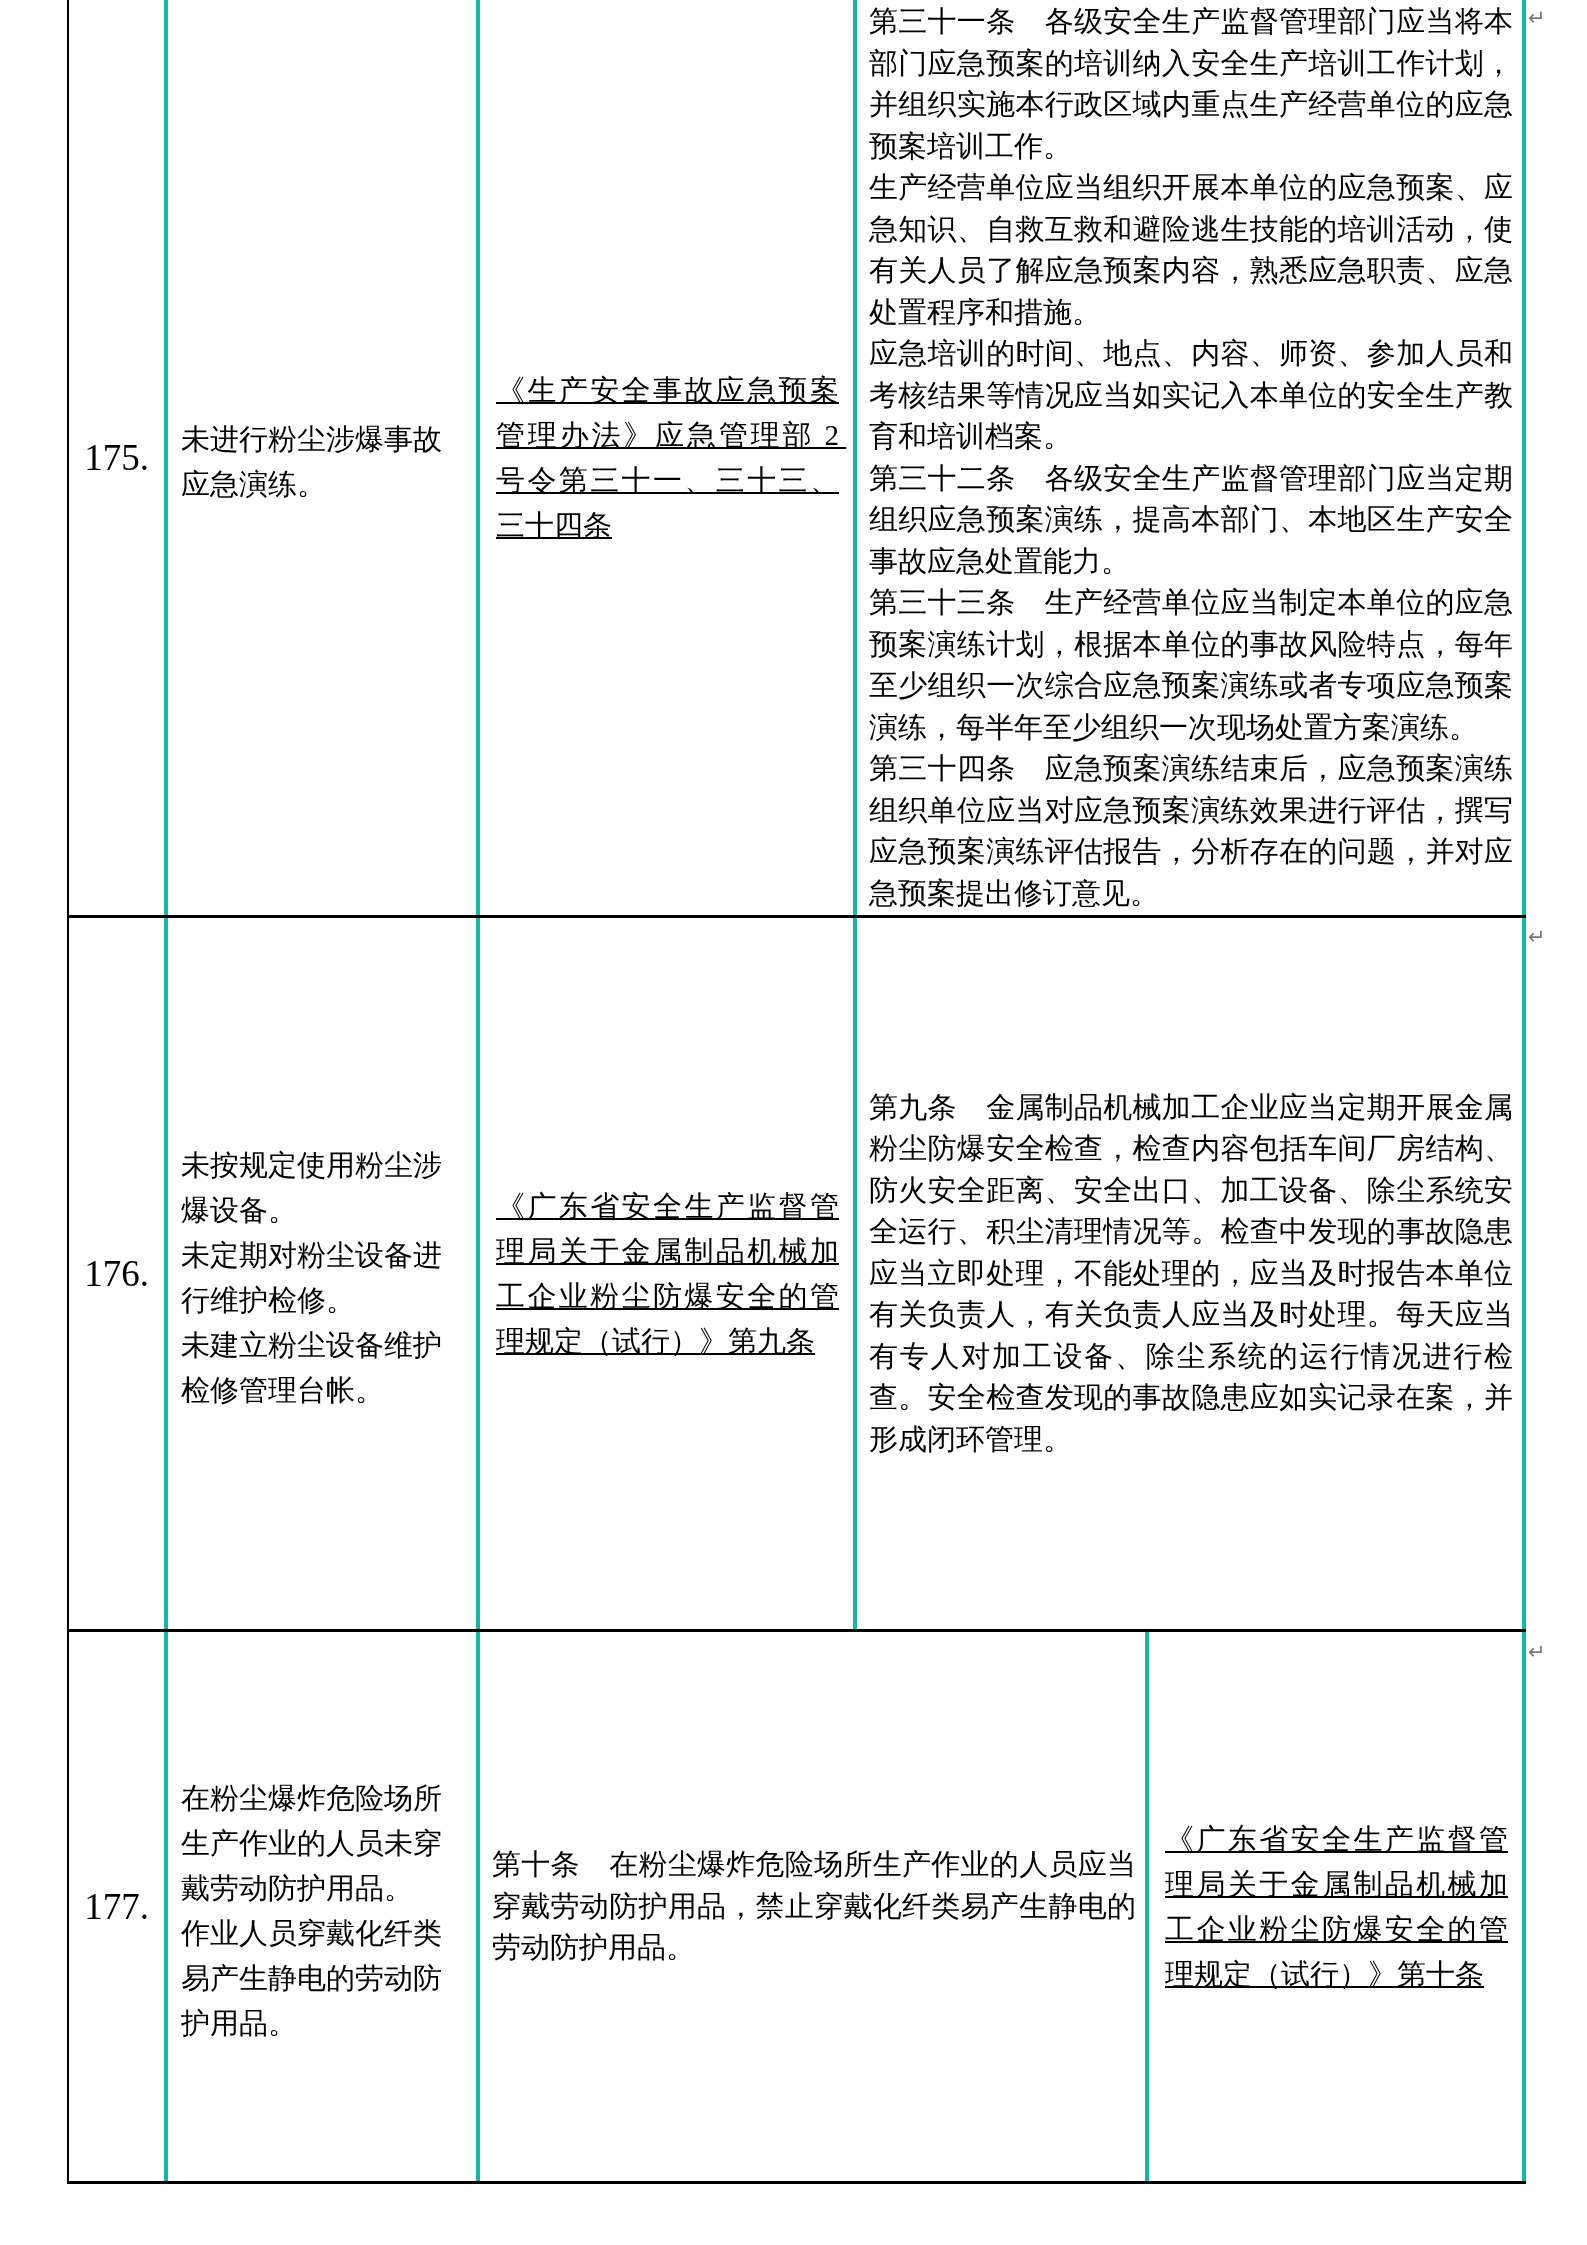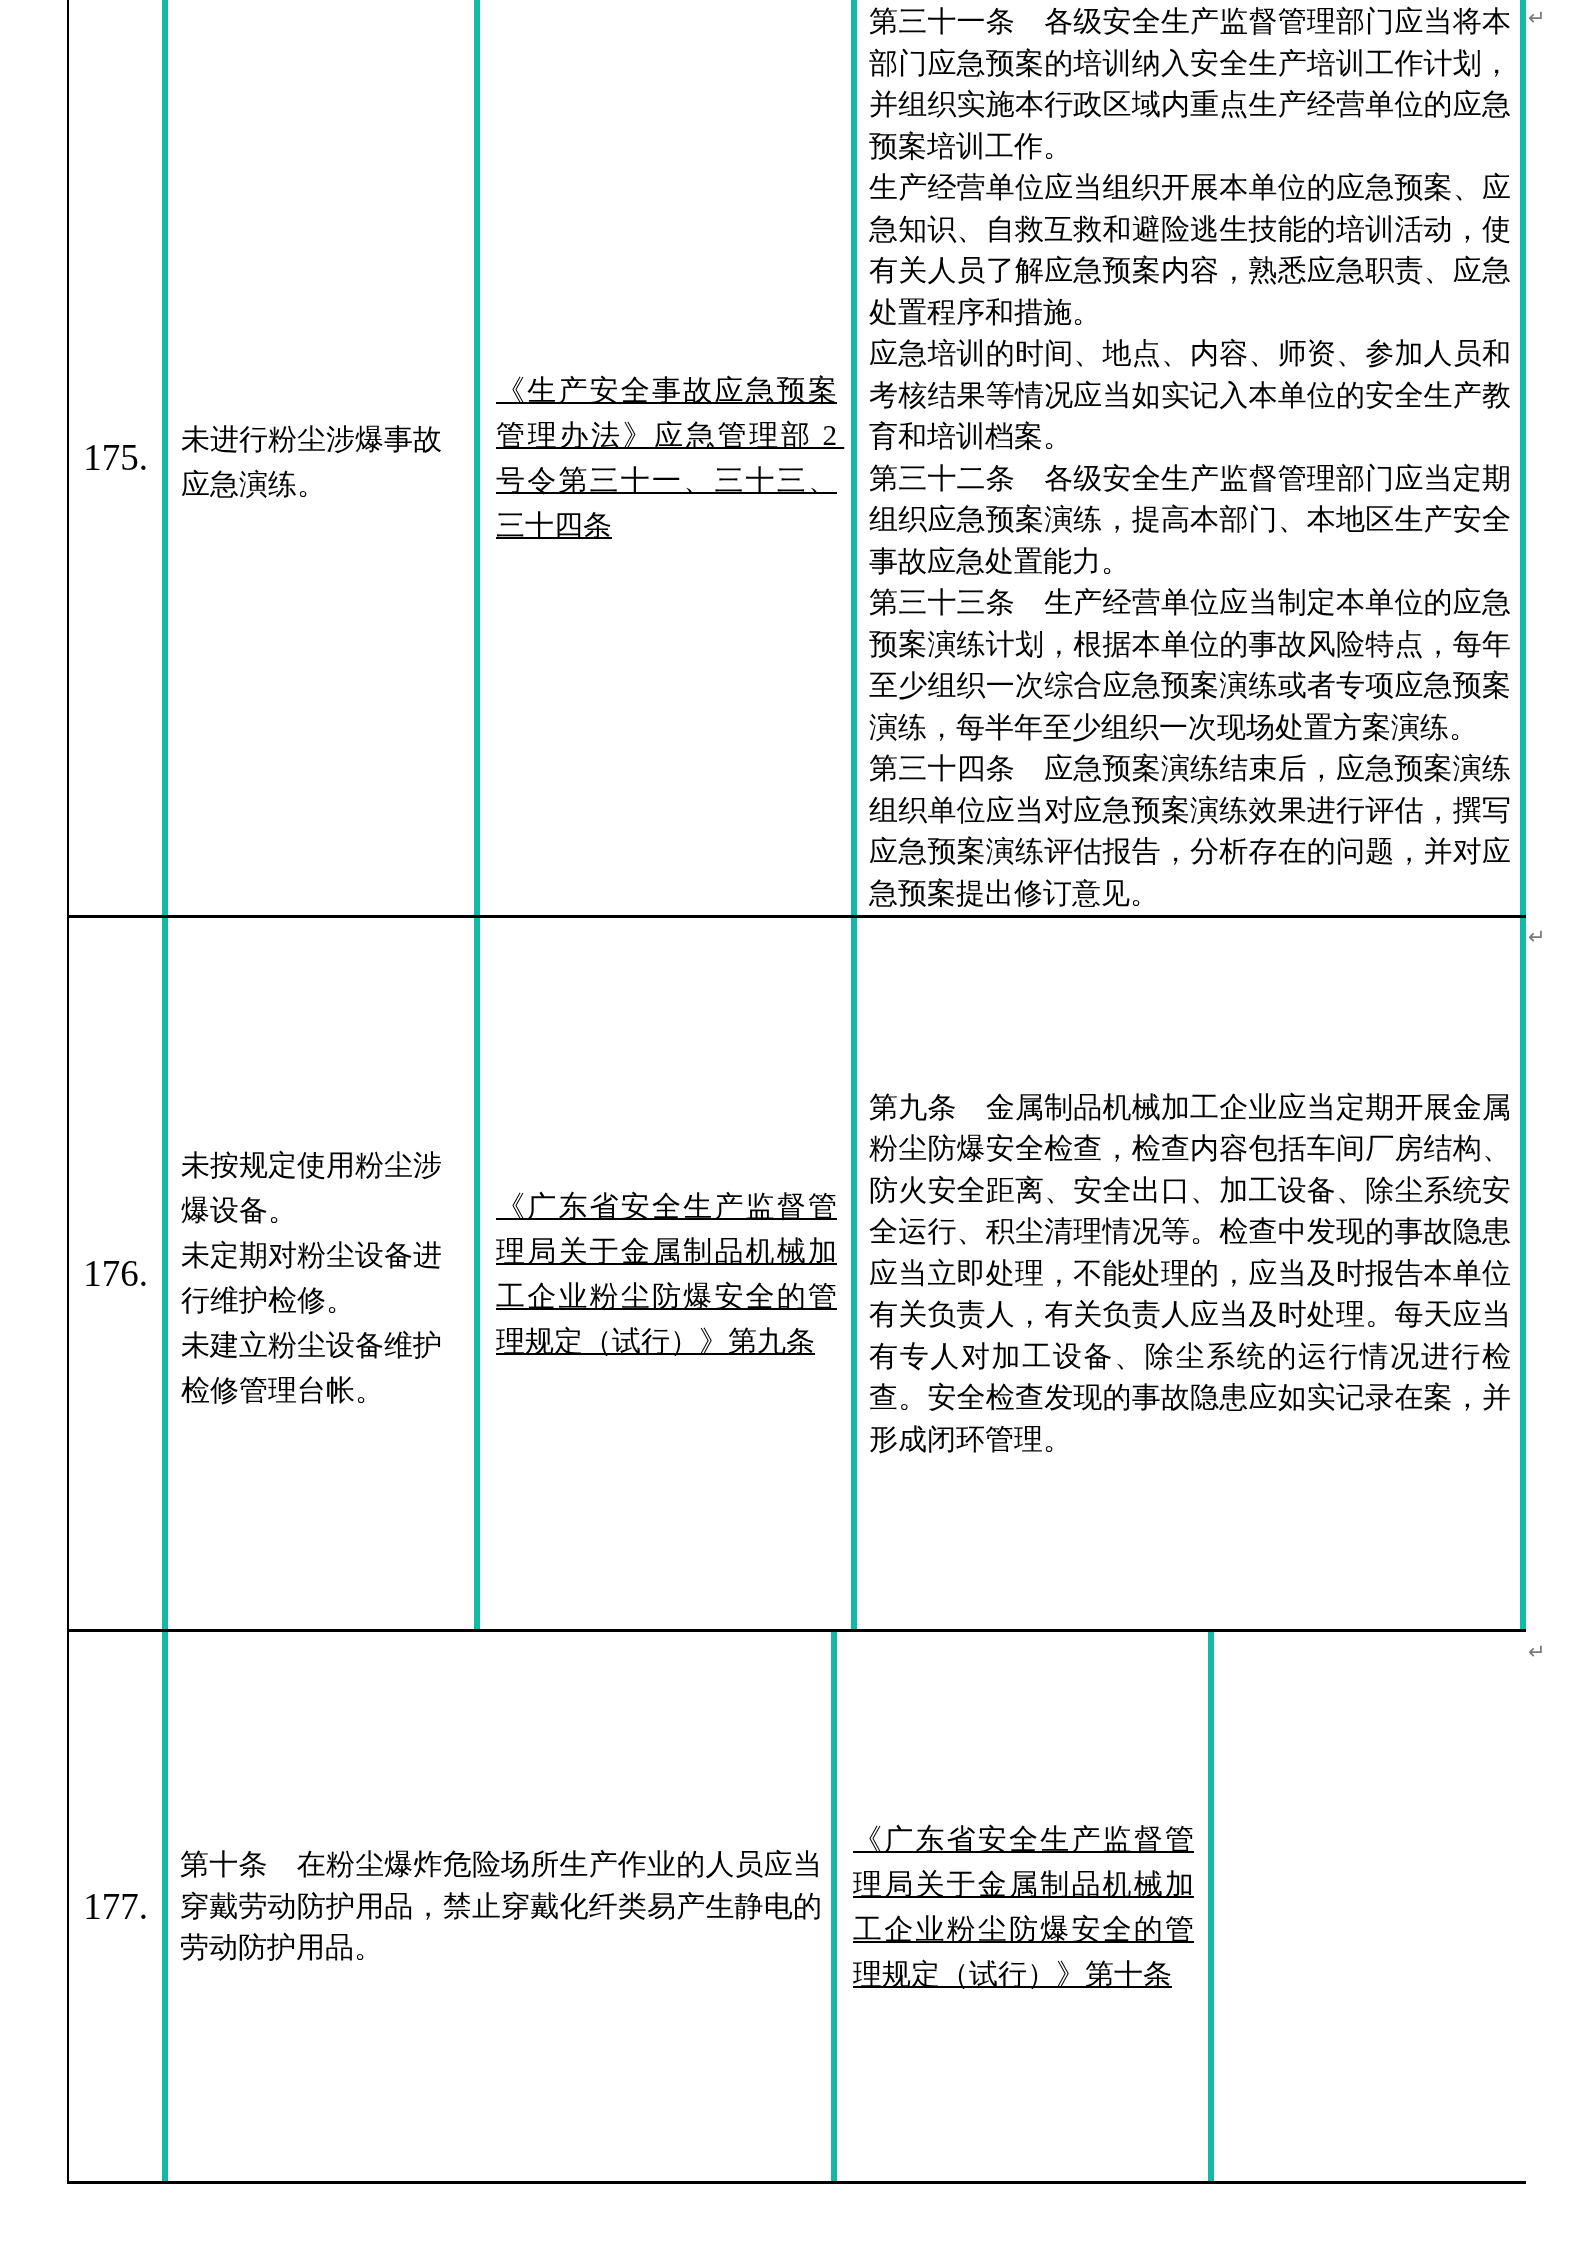--- a/index.html
+++ b/index.html
@@ -26,21 +26,21 @@
   .trow {
     display: flex;
     box-sizing: border-box;
     border-bottom: 3px solid #000;
   }
   .trow.r1 { height: 918px; }
   .trow.r2 { height: 714px; }
   .trow.r3 { height: 552px; }
   .cell {
     box-sizing: border-box;
-    border-right: 6px solid #14b8a6;
+    border-right: 4px solid #14b8a6;
     display: flex;
     flex-direction: column;
     justify-content: center;
     overflow: hidden;
   }
   .c1 { width: 99px;  align-items: center; }
   .c2 { width: 312px; padding: 8px 16px 0 13px; }
   .c3 { width: 377px; padding: 0 14px 0 16px; text-decoration: underline; }
   .c4 { width: 669px; padding: 0 9px 0 12px; }
   .txt {
@@ -108,20 +108,24 @@
       </div>
       <div class="cell c4">
         <div class="txt">第九条　金属制品机械加工企业应当定期开展金属粉尘防爆安全检查，检查内容包括车间厂房结构、防火安全距离、安全出口、加工设备、除尘系统安全运行、积尘清理情况等。检查中发现的事故隐患应当立即处理，不能处理的，应当及时报告本单位有关负责人，有关负责人应当及时处理。每天应当有专人对加工设备、除尘系统的运行情况进行检查。安全检查发现的事故隐患应如实记录在案，并形成闭环管理。</div>
       </div>
     </div>
 
     <div class="trow r3">
       <div class="cell c1">
         <div class="seq-txt">177.</div>
       </div>
+      <div class="cell c2">
+        <div class="txt">在粉尘爆炸危险场所生产作业的人员未穿戴劳动防护用品。
+作业人员穿戴化纤类易产生静电的劳动防护用品。</div>
+      </div>
       <div class="cell c4">
         <div class="txt">第十条　在粉尘爆炸危险场所生产作业的人员应当穿戴劳动防护用品，禁止穿戴化纤类易产生静电的劳动防护用品。</div>
       </div>
       <div class="cell c3">
         <div class="txt">《广东省安全生产监督管理局关于金属制品机械加工企业粉尘防爆安全的管理规定（试行）》第十条</div>
       </div>
     </div>
 
   </div>
 

